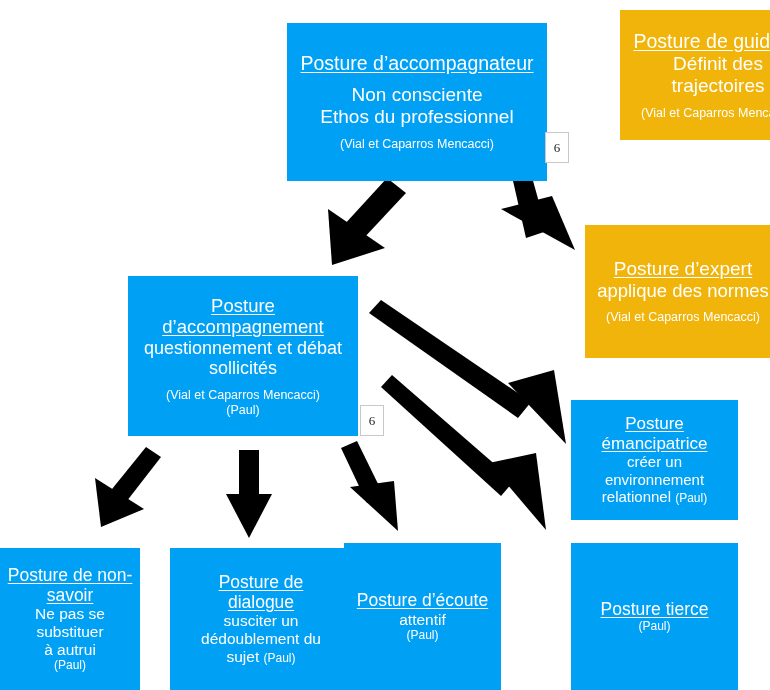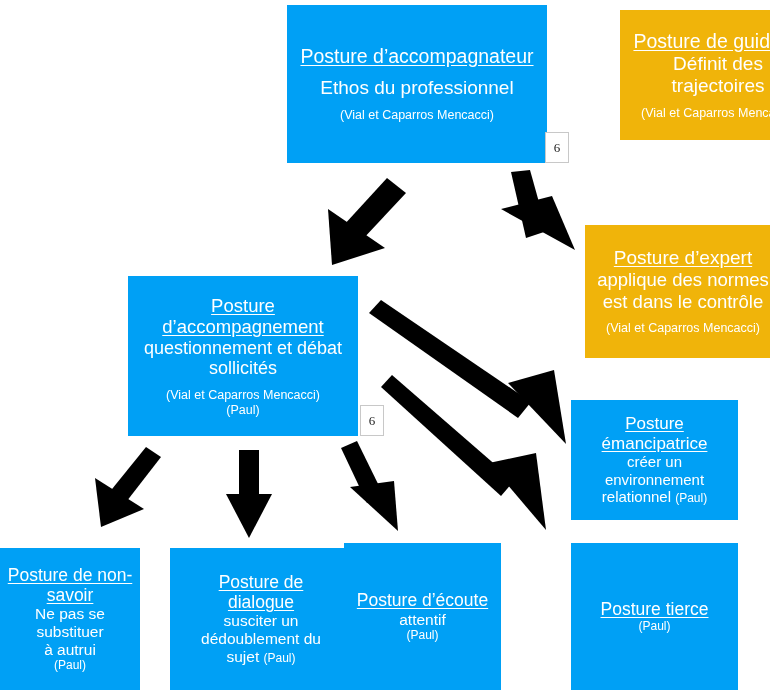--- a/index.html
+++ b/index.html
@@ -136,40 +136,40 @@
         <polygon points="226,494 272,494 249,538"></polygon>
       </g>
 
       <g>
         <polygon points="341,448 357,441 383,494 367,503"></polygon>
         <polygon points="350,487 398,531 394,481"></polygon>
       </g>
     </g>
   </svg>
 
-  <div class="node blue" id="node-accompagnateur" style="left:287px; top:5px; width:260px; height:158px;">
+  <div class="node blue" id="node-accompagnateur" style="left:287px; top:23px; width:260px; height:158px;">
     <div class="n-title">Posture d’accompagnateur</div>
     <div class="spacer-sm"></div>
+    <div class="n-sub">Non consciente</div>
     <div class="n-sub">Ethos du professionnel</div>
     <div class="spacer-sm"></div>
     <div class="n-src">(Vial et Caparros Mencacci)</div>
   </div>
 
   <div class="node yellow" id="node-guidage" style="left:620px; top:10px; width:196px; height:130px;">
     <div class="n-title">Posture de guidage</div>
     <div class="n-sub">Définit des</div>
     <div class="n-sub">trajectoires</div>
     <div class="spacer-sm"></div>
     <div class="n-src">(Vial et Caparros Mencacci)</div>
   </div>
 
   <div class="node yellow" id="node-expert" style="left:585px; top:225px; width:196px; height:133px;">
     <div class="n-title">Posture d’expert </div>
     <div class="n-sub">applique des normes</div>
-    <div class="n-sub">est dans le contrôle</div>
     <div class="spacer-sm"></div>
     <div class="n-src">(Vial et Caparros Mencacci)</div>
   </div>
 
   <div class="node blue" id="node-accompagnement" style="left:128px; top:276px; width:230px; height:160px;">
     <div class="n-title">Posture</div>
     <div class="n-title">d’accompagnement</div>
     <div class="n-sub">questionnement et débat</div>
     <div class="n-sub">sollicités</div>
     <div class="spacer-sm"></div>

